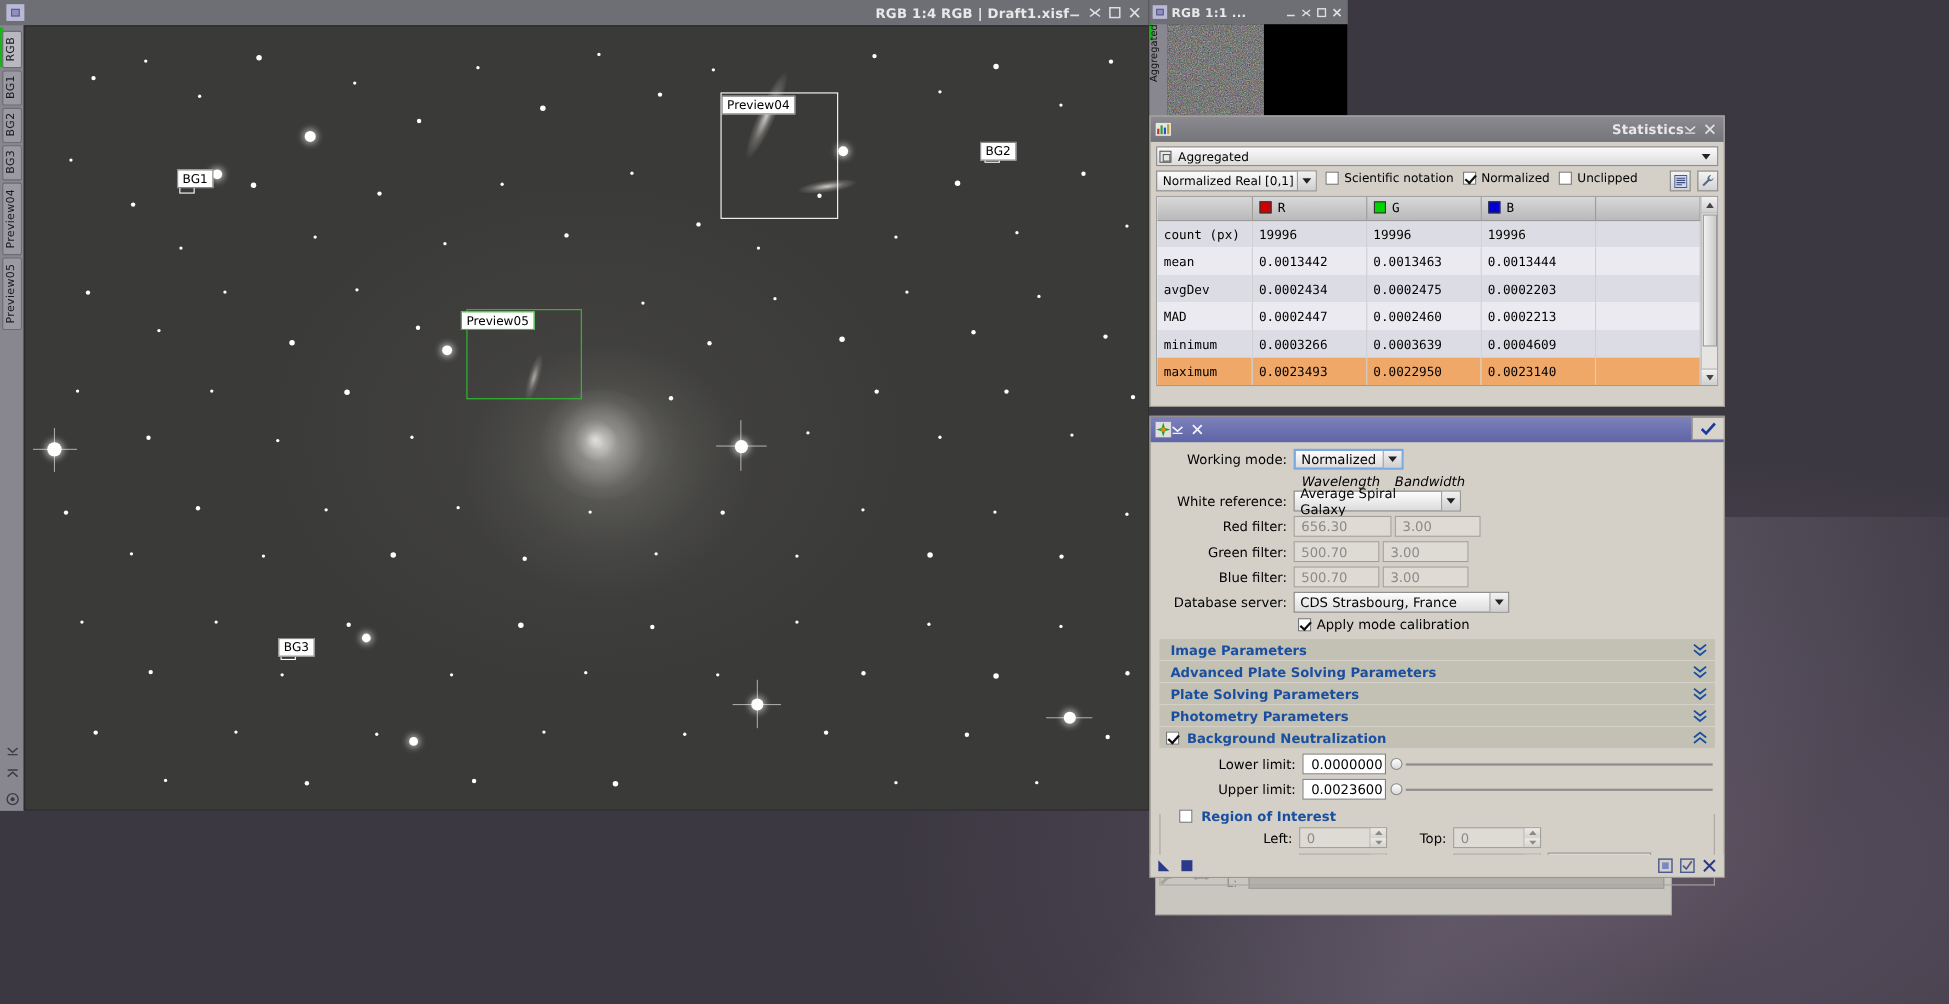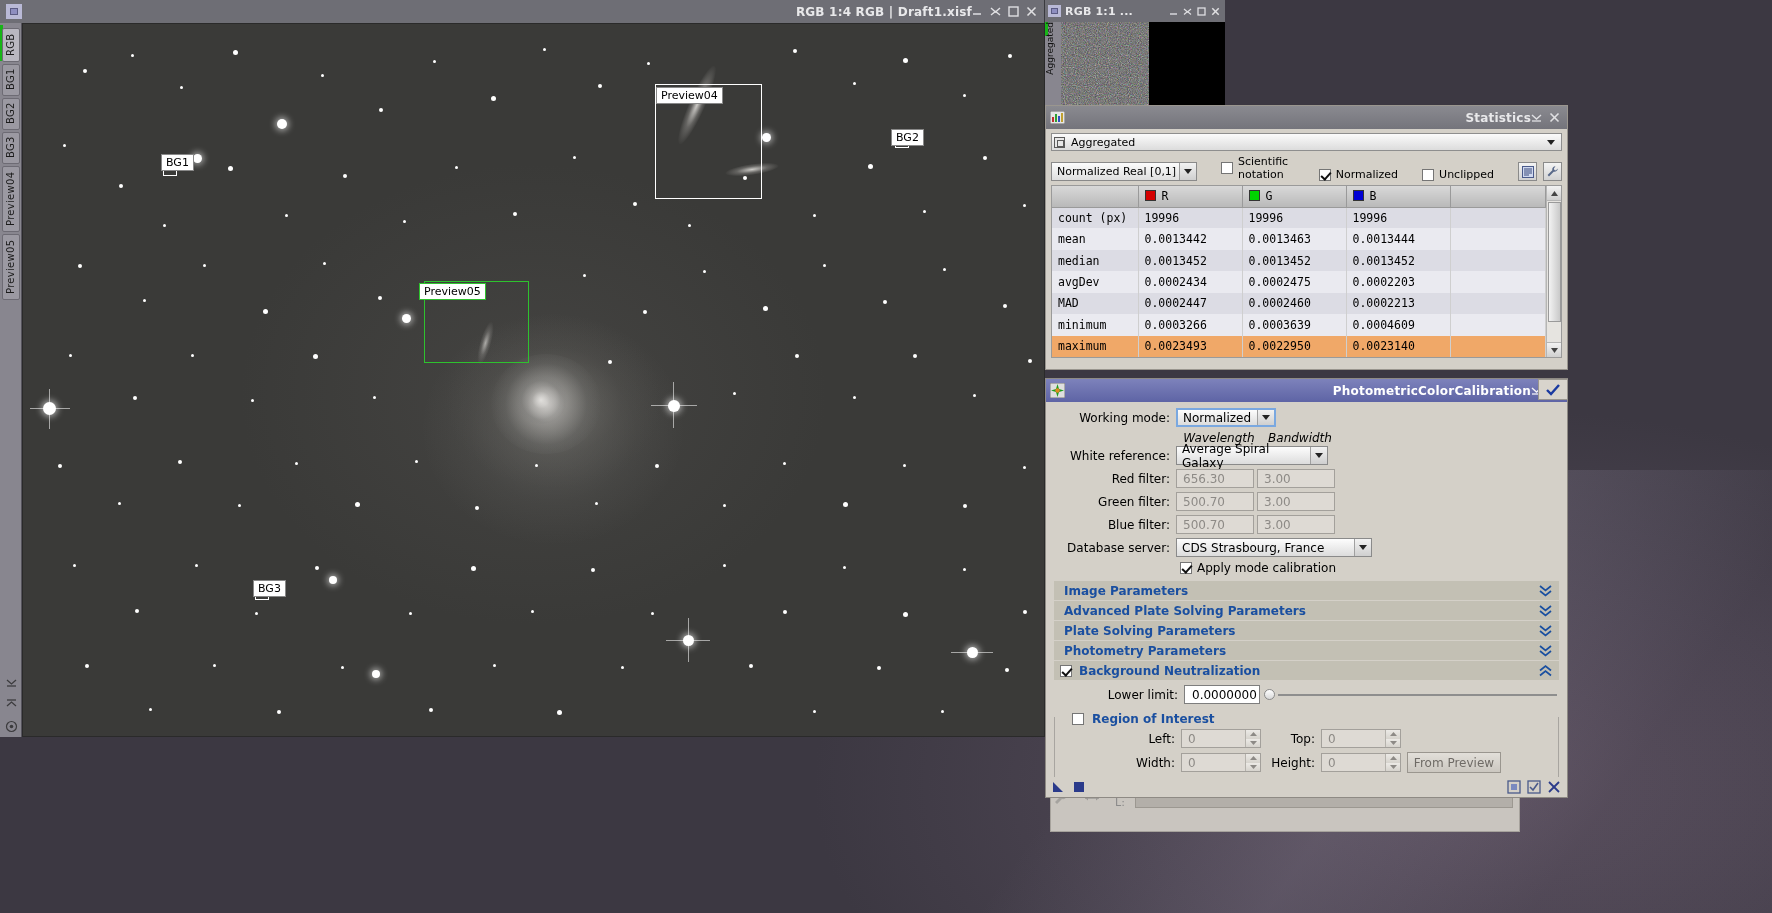--- a/index.html
+++ b/index.html
@@ -119,21 +119,21 @@
   .stats-body { padding: 4px 5px 2px 5px; }
   .combo-wide {
     height: 18px; background: linear-gradient(180deg,#fbfbfb 0%, #dcdcdc 100%);
     border: 1px solid #8e8e8e; display:flex; align-items:center;
     padding: 0 2px; font-size: 11px; margin-bottom:4px;
   }
   .combo-wide .cw-icon { width:11px;height:11px;border:1px solid #5a5a5a;background:#e8e8e8;margin-right:6px;position:relative; }
   .combo-wide .cw-icon:after{content:"";position:absolute;left:2px;top:2px;width:5px;height:5px;border:1px solid #5a5a5a;}
   .combo-wide .cw-txt { flex:1; }
   .combo-arrow { width:0;height:0;border-left:4px solid transparent;border-right:4px solid transparent;border-top:5px solid #222; margin-right:4px;}
-  .stats-toolrow { display:flex; align-items:flex-end; gap:24px; margin-bottom:4px; }
+  .stats-toolrow { display:flex; align-items:flex-start; gap:8px; margin-bottom:4px; }
   .sel-box {
     height:19px; background: linear-gradient(180deg,#fcfcfc 0%,#dedede 100%);
     border:1px solid #8a8a8a; display:flex; align-items:center; font-size:11px; padding-left:5px;
     min-width:146px;
   }
   .sel-box .sb-txt { flex:1; }
   .sel-box .sb-arrow {
     width:17px; height:17px; border-left:1px solid #9a9a9a;
     display:flex;align-items:center;justify-content:center;
     background: linear-gradient(180deg,#f2f2f2 0%,#cfcfcf 100%);
@@ -571,27 +571,20 @@
                 <td></td>
             </tr>
             <tr>
               <td>mean</td>
               <td>0.0013442</td>
               <td>0.0013463</td>
               <td>0.0013444</td>
                 <td></td>
             </tr>
             <tr>
-              <td>median</td>
-              <td>0.0013452</td>
-              <td>0.0013452</td>
-              <td>0.0013452</td>
-                <td></td>
-            </tr>
-            <tr>
               <td>avgDev</td>
               <td>0.0002434</td>
               <td>0.0002475</td>
               <td>0.0002203</td>
                 <td></td>
             </tr>
             <tr>
               <td>MAD</td>
               <td>0.0002447</td>
               <td>0.0002460</td>
@@ -681,21 +674,20 @@
     </div>
   </div>
 
   <div class="win" id="pcc">
     <div class="titlebar">
       <svg id="pcc-top-ico" viewBox="0 0 15 15">
         <rect width="15" height="15" fill="#dfdfdf" stroke="#777"></rect>
         <polygon points="7.5,1 9,6 14,7.5 9,9 7.5,14 6,9 1,7.5 6,6" fill="#1e9e1e"></polygon>
         <circle cx="7.5" cy="7.5" r="2.2" fill="#e08a20"></circle>
       </svg>
-      <div class="tb-title">PhotometricColorCalibration</div>
       <div class="tb-btns">
         <div class="tb-btn">
             <svg width="11" height="11">
               <polyline points="1,3 5.5,7 10,3" fill="none" stroke="#fff" stroke-width="1.4"></polyline>
               <line x1="1" y1="9" x2="10" y2="9" stroke="#fff" stroke-width="1.3"></line>
             </svg>
           </div>
         <div class="tb-btn">
             <svg width="11" height="11">
               <line x1="1.5" y1="1.5" x2="9.5" y2="9.5" stroke="#fff" stroke-width="1.6"></line>
@@ -728,21 +720,21 @@
         <div class="fselect" style="width:152px">
           <div class="fs-txt">Average Spiral Galaxy</div>
           <div class="fs-arrow">
               <div class="combo-arrow" style="margin:0"></div>
             </div>
         </div>
       </div>
 
       <div class="frow">
         <div class="flabel" style="width:122px">Red filter:</div>
-        <div class="finput" style="width:78px">
+        <div class="finput" style="width:89px">
             <span>656.30</span>
           </div>
         <div class="finput" style="width:78px;margin-left:3px">
             <span>3.00</span>
           </div>
       </div>
 
       <div class="frow">
         <div class="flabel" style="width:122px">Green filter:</div>
         <div class="finput" style="width:78px">
@@ -819,20 +811,30 @@
             <polyline points="1,11.5 6.5,7 12,11.5" fill="none" stroke="#1a4fa0" stroke-width="1.7"></polyline>
           </svg>
       </div>
     </div>
 
     <div class="pcc-sub">
       <div class="frow">
         <div class="flabel" style="width:130px">Lower limit:</div>
         <div class="numval" style="width:76px">
             <span>0.0000000</span>
+          </div>
+        <div style="display:flex;align-items:center;flex:1;margin-left:4px">
+          <div class="sl-knob"></div>
+          <div class="sl-track"></div>
+        </div>
+      </div>
+      <div class="frow">
+        <div class="flabel" style="width:130px">Upper limit:</div>
+        <div class="numval" style="width:76px">
+            <span>0.0023600</span>
           </div>
         <div style="display:flex;align-items:center;flex:1;margin-left:4px">
           <div class="sl-knob"></div>
           <div class="sl-track"></div>
         </div>
       </div>
     </div>
 
     <div style="padding:4px 8px 0 8px">
       <label class="cb-label" style="font-size:12px;font-weight:bold;color:#1a4fa0;gap:8px;margin-left:18px">

